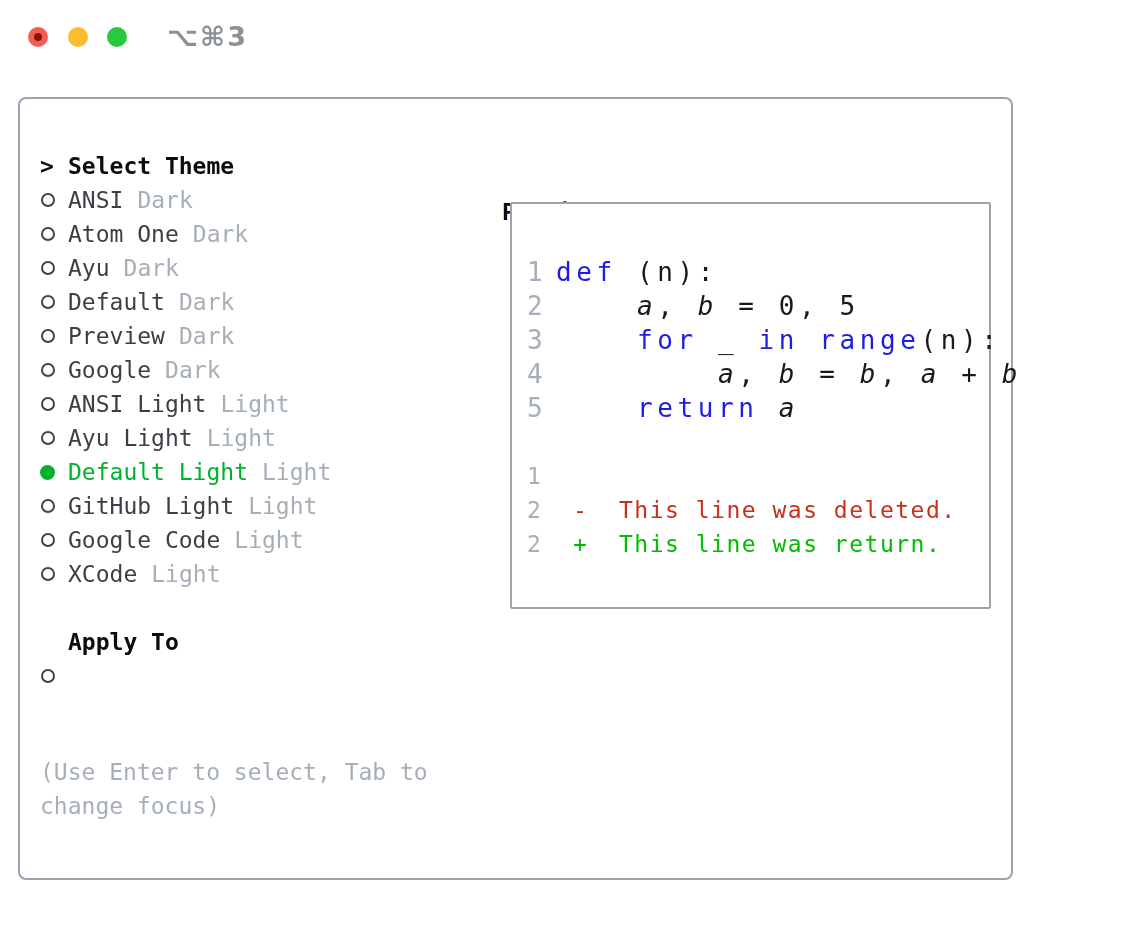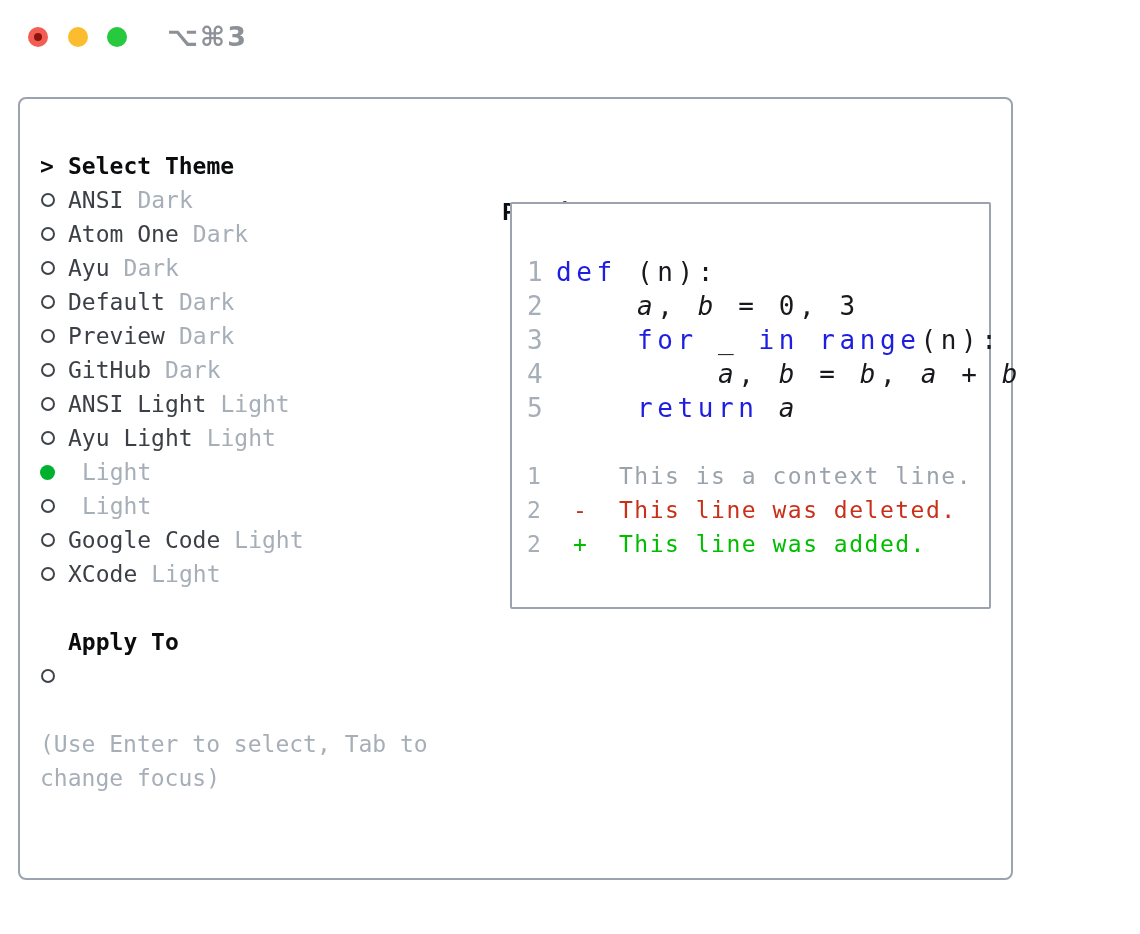--- a/index.html
+++ b/index.html
@@ -29,21 +29,21 @@
   .row{display:flex;align-items:center;height:34px;white-space:pre;}
   .mk{flex:0 0 28px;width:28px;display:flex;align-items:center;}
   .hdr-mk{font-weight:700;color:#0b0c0e;}
   .hdr-label{font-weight:700;color:#0b0c0e;text-align:right;}
   .radio{width:10px;height:10px;border:2.5px solid #40454c;border-radius:50%;margin-left:1px;}
   .radio.sel{width:15px;height:15px;border:none;background:#00b12e;margin-left:0;}
   .t-name{color:#3c4046;}
   .t-name.sel{color:#00b12e;}
   .t-tag{color:#a6aeb8;margin-left:14px;text-align:center;}
   .spacer{height:34px;}
-  .hint{color:#a6aeb8;width:404px;line-height:34px;white-space:normal;}
+  .hint{color:#a6aeb8;width:404px;line-height:34px;white-space:normal;margin-top:28px;}
 
   
   .preview-title{position:absolute;left:482px;top:51px;height:34px;line-height:34px;
       font-weight:700;font-size:23px;color:#0b0c0e;margin-top:45px;}
   .preview-box{position:absolute;left:490px;top:103px;width:477px;height:403px;
       border:2px solid #9aa3ae;border-radius:2px;background:#fff;}
 
   .code-block{position:absolute;left:15px;top:51px;}
   .cline{display:flex;height:34px;line-height:34px;font-size:26px;letter-spacing:4.6px;
       white-space:pre;}
@@ -81,25 +81,25 @@
         <span class="mk hdr-mk">&gt;</span>
         <span class="hdr-label">Select Theme</span>
       </div>
 
       <div id="theme-list">
           <div class="row"><span class="mk"><span class="radio"></span></span><span class="t-name">ANSI</span><span class="t-tag">Dark</span></div>
           <div class="row"><span class="mk"><span class="radio"></span></span><span class="t-name">Atom One</span><span class="t-tag">Dark</span></div>
           <div class="row"><span class="mk"><span class="radio"></span></span><span class="t-name">Ayu</span><span class="t-tag">Dark</span></div>
           <div class="row"><span class="mk"><span class="radio"></span></span><span class="t-name">Default</span><span class="t-tag">Dark</span></div>
           <div class="row"><span class="mk"><span class="radio"></span></span><span class="t-name">Preview</span><span class="t-tag">Dark</span></div>
-          <div class="row"><span class="mk"><span class="radio"></span></span><span class="t-name">GitHub</span><span class="t-tag">Dark</span></div>
+          <div class="row"><span class="mk"><span class="radio"></span></span><span class="t-name">Google</span><span class="t-tag">Dark</span></div>
           <div class="row"><span class="mk"><span class="radio"></span></span><span class="t-name">ANSI Light</span><span class="t-tag">Light</span></div>
           <div class="row"><span class="mk"><span class="radio"></span></span><span class="t-name">Ayu Light</span><span class="t-tag">Light</span></div>
-          <div class="row"><span class="mk"><span class="radio sel"></span></span><span class="t-tag">Light</span></div>
-          <div class="row"><span class="mk"><span class="radio"></span></span><span class="t-tag">Light</span></div>
+          <div class="row"><span class="mk"><span class="radio sel"></span></span><span class="t-name sel">Default Light</span><span class="t-tag">Light</span></div>
+          <div class="row"><span class="mk"><span class="radio"></span></span><span class="t-name">GitHub Light</span><span class="t-tag">Light</span></div>
           <div class="row"><span class="mk"><span class="radio"></span></span><span class="t-name">Google Code</span><span class="t-tag">Light</span></div>
           <div class="row"><span class="mk"><span class="radio"></span></span><span class="t-name">XCode</span><span class="t-tag">Light</span></div>
         </div>
 
       <div class="spacer"></div>
 
       <div class="row">
         <span class="mk"></span>
         <span class="hdr-label">Apply To</span>
       </div>
@@ -111,26 +111,26 @@
       <div class="spacer"></div>
 
       <div class="hint">(Use Enter to select, Tab to change focus)</div>
     </div>
 
     <div class="preview-title">Preview</div>
 
     <div class="preview-box">
       <div class="code-block" id="code-block">
           <div class="cline"><span class="ln">1</span><span class="tok-kw">def</span><span class="tok-pl"> </span><span class="tok-pl">(n):</span></div>
-          <div class="cline"><span class="ln">2</span><span class="tok-pl">    </span><span class="tok-var">a</span><span class="tok-pl">, </span><span class="tok-var">b</span><span class="tok-pl"> = 0, 3</span></div>
+          <div class="cline"><span class="ln">2</span><span class="tok-pl">    </span><span class="tok-var">a</span><span class="tok-pl">, </span><span class="tok-var">b</span><span class="tok-pl"> = 0, 5</span></div>
           <div class="cline"><span class="ln">3</span><span class="tok-pl">    </span><span class="tok-kw">for</span><span class="tok-pl"> _ </span><span class="tok-kw">in</span><span class="tok-pl"> </span><span class="tok-kw">range</span><span class="tok-pl">(n):</span></div>
           <div class="cline"><span class="ln">4</span><span class="tok-pl">        </span><span class="tok-var">a</span><span class="tok-pl">, </span><span class="tok-var">b</span><span class="tok-pl"> = </span><span class="tok-var">b</span><span class="tok-pl">, </span><span class="tok-var">a</span><span class="tok-pl"> + </span><span class="tok-var">b</span></div>
           <div class="cline"><span class="ln">5</span><span class="tok-pl">    </span><span class="tok-kw">return</span><span class="tok-pl"> </span><span class="tok-var">a</span></div>
         </div>
       <div class="diff-block" id="diff-block">
-          <div class="dline context"><span class="dnum">1</span><span class="dmark"> </span><span class="dtext">This is a context line.</span></div>
+          <div class="dline context"><span class="dnum">1</span><span class="dmark"> </span></div>
           <div class="dline deleted"><span class="dnum">2</span><span class="dmark">-</span><span class="dtext">This line was deleted.</span></div>
-          <div class="dline added"><span class="dnum">2</span><span class="dmark">+</span><span class="dtext">This line was added.</span></div>
+          <div class="dline added"><span class="dnum">2</span><span class="dmark">+</span><span class="dtext">This line was return.</span></div>
         </div>
     </div>
 
   </div>
 </div>
 
 </body></html>

